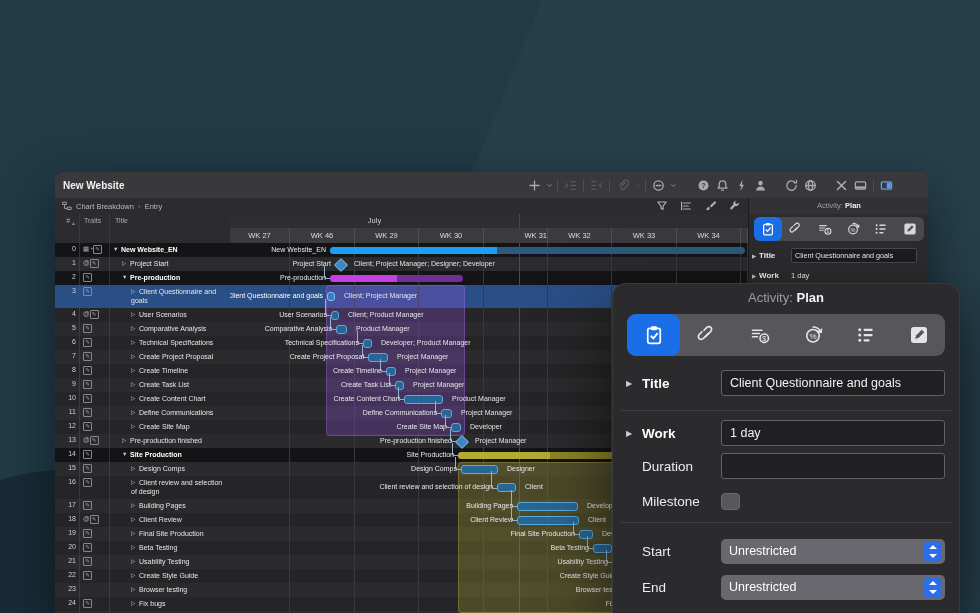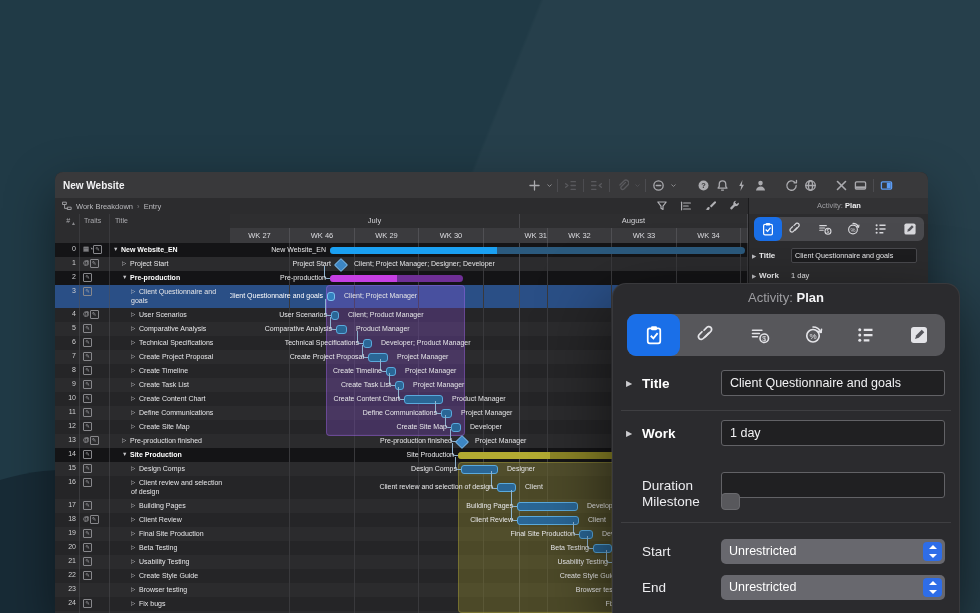--- a/index.html
+++ b/index.html
@@ -239,21 +239,21 @@
     <div class="leftcol">
       <div class="crumbbar">
         <span class="wbs" id="crumb-icon">
             <svg width="10" height="10" viewBox="0 0 12 12">
               <rect x="1" y="1.4" width="4.2" height="2.8" stroke="currentColor" fill="none" stroke-width="1.2" stroke-linecap="round" stroke-linejoin="round"></rect>
               <rect x="6.8" y="7.4" width="4.2" height="2.8" stroke="currentColor" fill="none" stroke-width="1.2" stroke-linecap="round" stroke-linejoin="round"></rect>
               <path d="M3.1 4.2v4.7h3.7" stroke="currentColor" fill="none" stroke-width="1.2" stroke-linecap="round" stroke-linejoin="round"></path>
             </svg>
           </span>
         <span>
-          <span>Work Breakdown</span>
+          <span>Chart Breakdown</span>
           <span style="color:#7d7d81;margin:0 2px;">›</span>
           <span>Entry</span>
         </span>
         <div class="viewicons" id="view-icons">
             <span>
               <svg width="12" height="12" viewBox="0 0 12 12">
                 <path d="M1.8 2h8.4L7 6.2v3.3L5 8.2V6.2z" stroke="currentColor" fill="none" stroke-width="1.2" stroke-linecap="round" stroke-linejoin="round"></path>
               </svg>
             </span>
             <span>
@@ -415,21 +415,20 @@
               <span class="n">25</span>
               <span class="tr"><span class="">@</span><span class="tbox">✎</span></span>
               <span class="ti" style="padding-left: 12px;"></span>
             </div>
           </div>
       </div>
 
       <div class="ganttpanel">
         <div class="g-months" id="g-months">
             <div class="m" style="left: 0px; width: 290px;">July</div>
-            <div class="m" style="left: 290px; width: 228px;">August</div>
           </div>
         <div class="g-weeks" id="g-weeks">
             <div class="w" style="left: 0px; width: 60px;">WK 27</div>
             <div class="w" style="left: 60px; width: 65px;">WK 46</div>
             <div class="w" style="left: 125px; width: 64px;">WK 29</div>
             <div class="w" style="left: 189px; width: 65px;">WK 30</div>
             <div class="w" style="left: 254px; width: 64px; text-align: right;">WK 31</div>
             <div class="w" style="left: 318px; width: 64px;">WK 32</div>
             <div class="w" style="left: 382px; width: 65px;">WK 33</div>
             <div class="w" style="left: 447px; width: 64px;">WK 34</div>
@@ -687,21 +686,21 @@
         <div class="ov-row" style="top: 86px; height: 26px;">
           <span class="ov-arrow">▶</span>
           <span class="ov-label bold">Title</span>
           <div class="ov-input">Client Questionnaire and goals</div>
         </div>
         <div class="ov-row" style="top: 136px; height: 26px;">
           <span class="ov-arrow">▶</span>
           <span class="ov-label bold">Work</span>
           <div class="ov-input">1 day</div>
         </div>
-        <div class="ov-row" style="top: 188px; height: 26px;">
+        <div class="ov-row" style="top: 169px; height: 26px;">
           <span class="ov-arrow"></span>
           <span class="ov-label">Duration</span>
           <div class="ov-input"></div>
         </div>
         <div class="ov-row" style="top: 204px; height: 26px;">
           <span class="ov-arrow"></span>
           <span class="ov-label">Milestone</span>
           <div class="ov-check"></div>
         </div>
         <div class="ov-row" style="top: 254px; height: 26px;">

